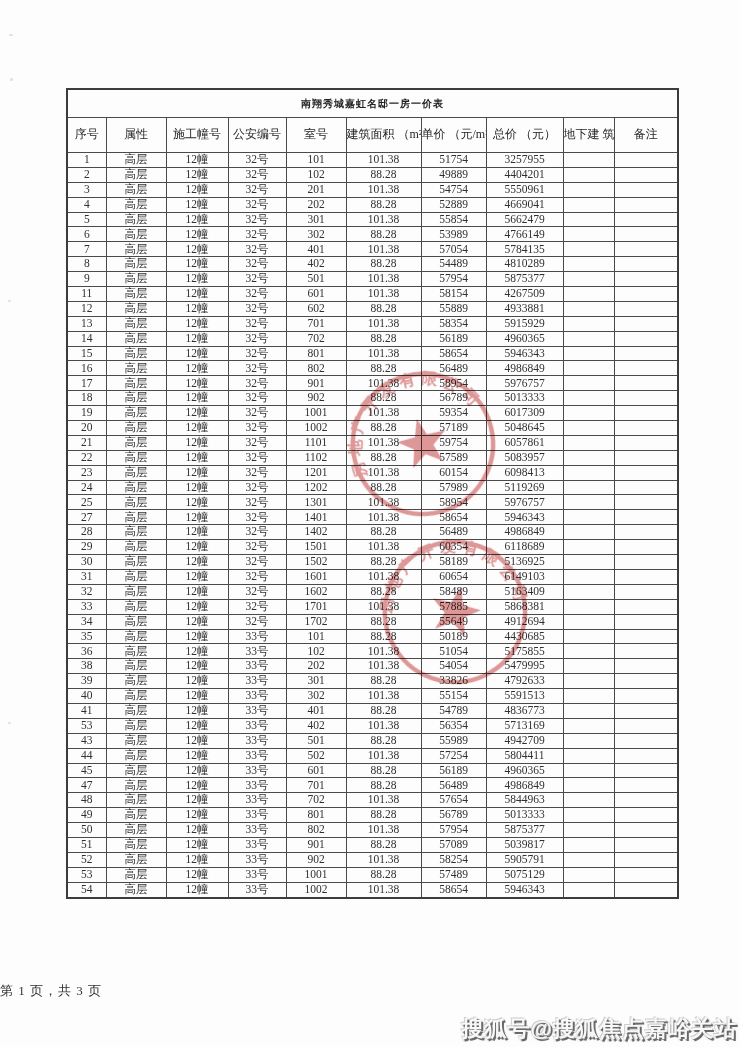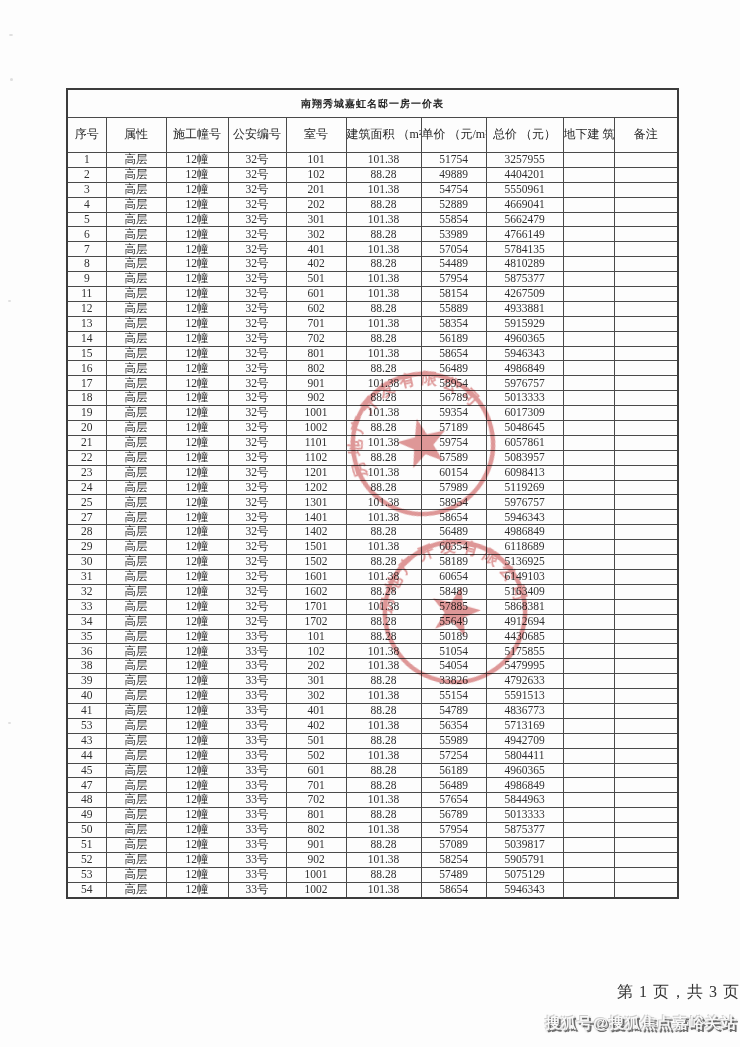--- a/index.html
+++ b/index.html
@@ -23,27 +23,27 @@
     height:27px;font-size:10px;font-weight:bold;letter-spacing:1px;color:#222;
   }
   .head-cell{
     height:34px;font-size:12px;font-weight:normal;
     white-space:pre-line;line-height:1.3;color:#262626;
   }
   .doc-table tbody td{
     height:13.9px;font-size:11.5px;line-height:1;color:#303030;
   }
   .page-footer{
-    position:absolute;left:0;right:0;top:982px;text-align:right;
-    font-size:16px;color:#333;letter-spacing:1px;
+    position:absolute;left:0;right:0;top:982px;text-align:left;
+    font-size:13px;color:#333;letter-spacing:1px;
   }
   .watermark{
     position:absolute;right:3px;top:1014px;
     font-family:"Liberation Sans","DejaVu Sans",sans-serif;
-    font-size:15px;font-weight:bold;letter-spacing:1px;
+    font-size:22px;font-weight:bold;letter-spacing:1px;
     color:#f8f8f8;
     text-shadow:2px 2px 0 rgba(95,95,95,.9),
                -1px -1px 0 rgba(170,170,170,.55),
                 1px 1px 2px rgba(60,60,60,.6);
   }
   .stamp{
     position:absolute;width:150px;height:150px;
     color:#c94d4d;opacity:.58;mix-blend-mode:multiply;
     filter:blur(.4px);pointer-events:none;
   }

